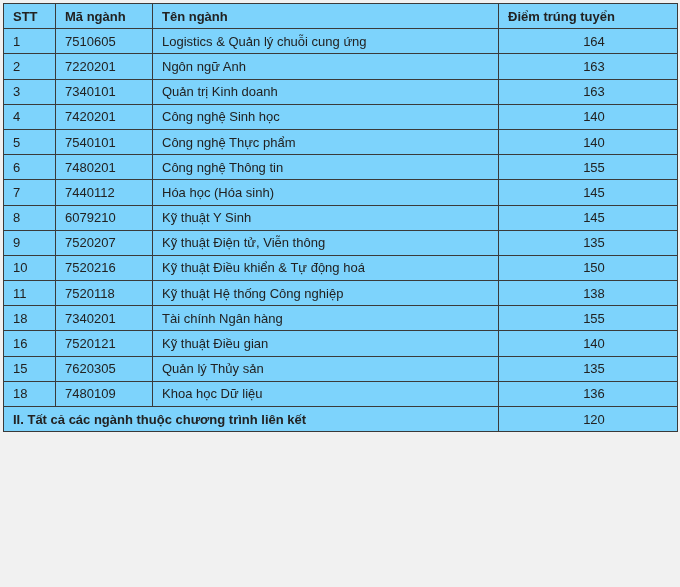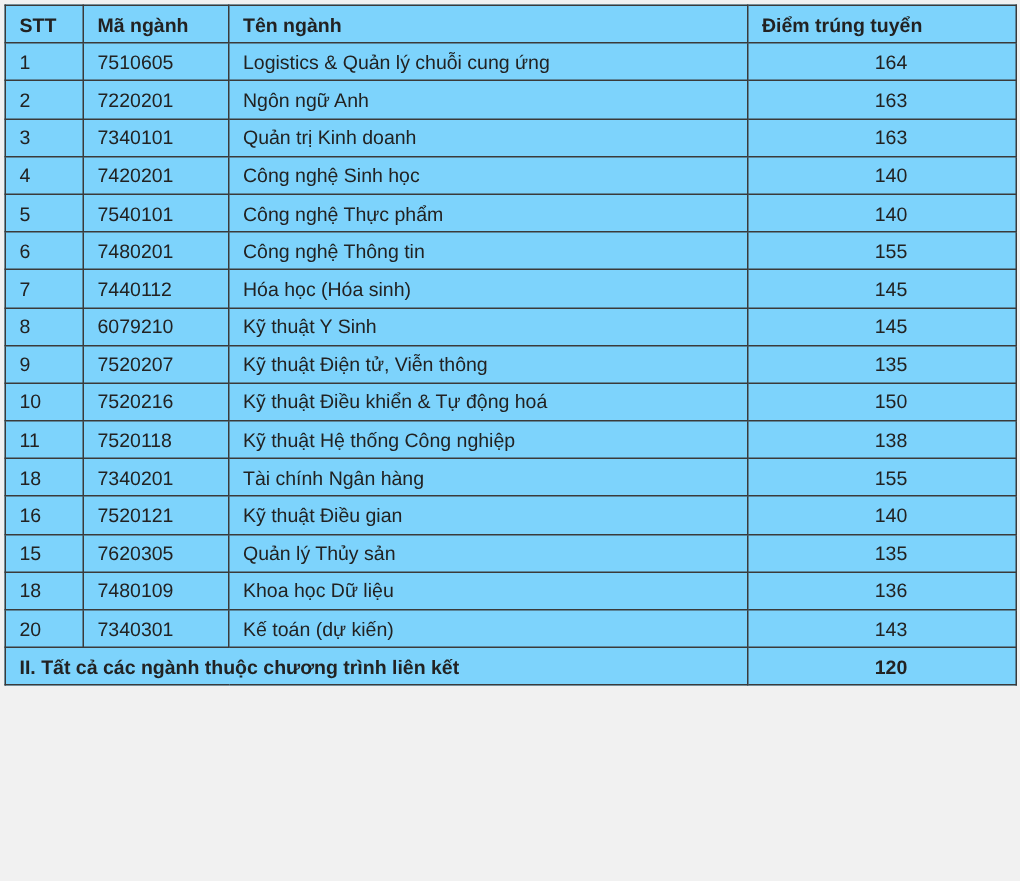--- a/index.html
+++ b/index.html
@@ -117,25 +117,19 @@
           <td>7620305</td>
           <td>Quản lý Thủy sản</td>
           <td class="score">135</td>
         </tr>
         <tr>
           <td>18</td>
           <td>7480109</td>
           <td>Khoa học Dữ liệu</td>
           <td class="score">136</td>
         </tr>
-        <tr>
-          <td>20</td>
-          <td>7340301</td>
-          <td>Kế toán (dự kiến)</td>
-          <td class="score">143</td>
-        </tr>
         <tr class="section">
           <td colspan="3">II. Tất cả các ngành thuộc chương trình liên kết</td>
-          <td class="score" style="font-weight: bold;">120</td>
+          <td class="score" style="font-weight: normal;">120</td>
         </tr>
       </tbody>
   </table>
 </div>
 
 </body></html>

